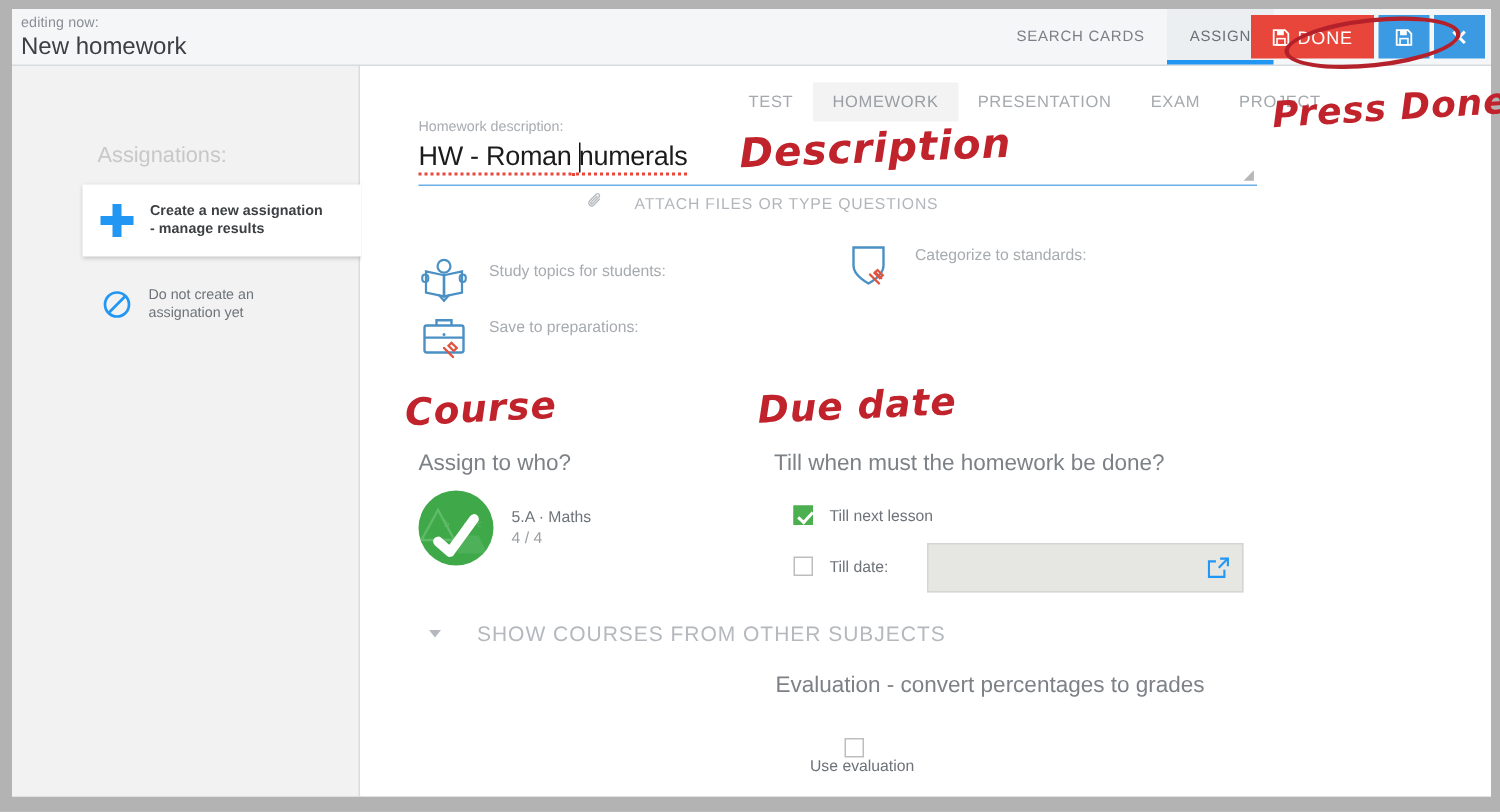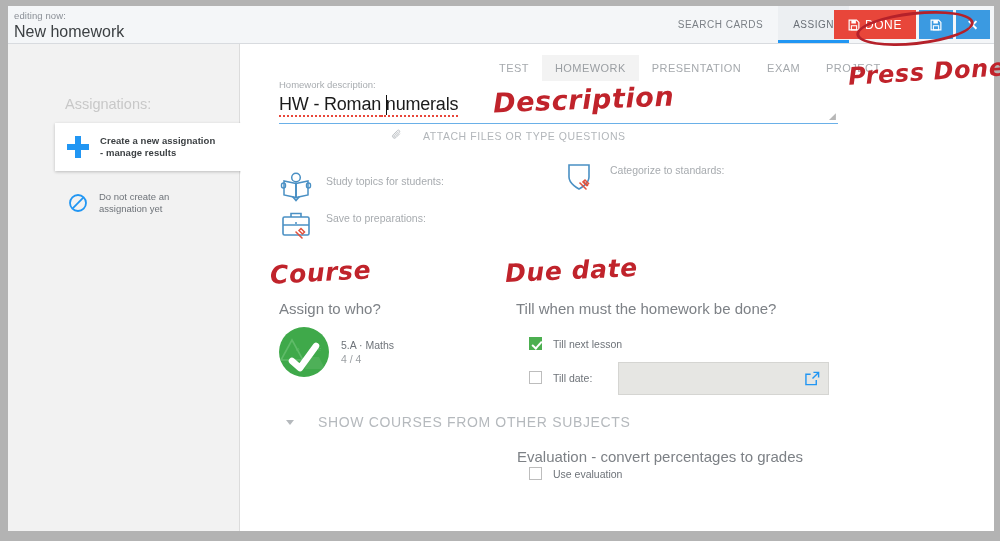--- a/index.html
+++ b/index.html
@@ -390,21 +390,21 @@
     right: 8px; top: 8px;
   }
 
   
   #eval-title {
     position: absolute;
     left: 276px; top: 404px;
     font-size: 15px;
     color: #7d8186;
   }
-  #row-use-eval { left: 288px; top: 423px; }
+  #row-use-eval { left: 288px; top: 448px; flex-direction: column; }
 </style>
 </head>
 <body>
 
 <div id="frame">
   <div id="window">
 
     <div id="titlebar">
 
       <div id="editing-wrap">

